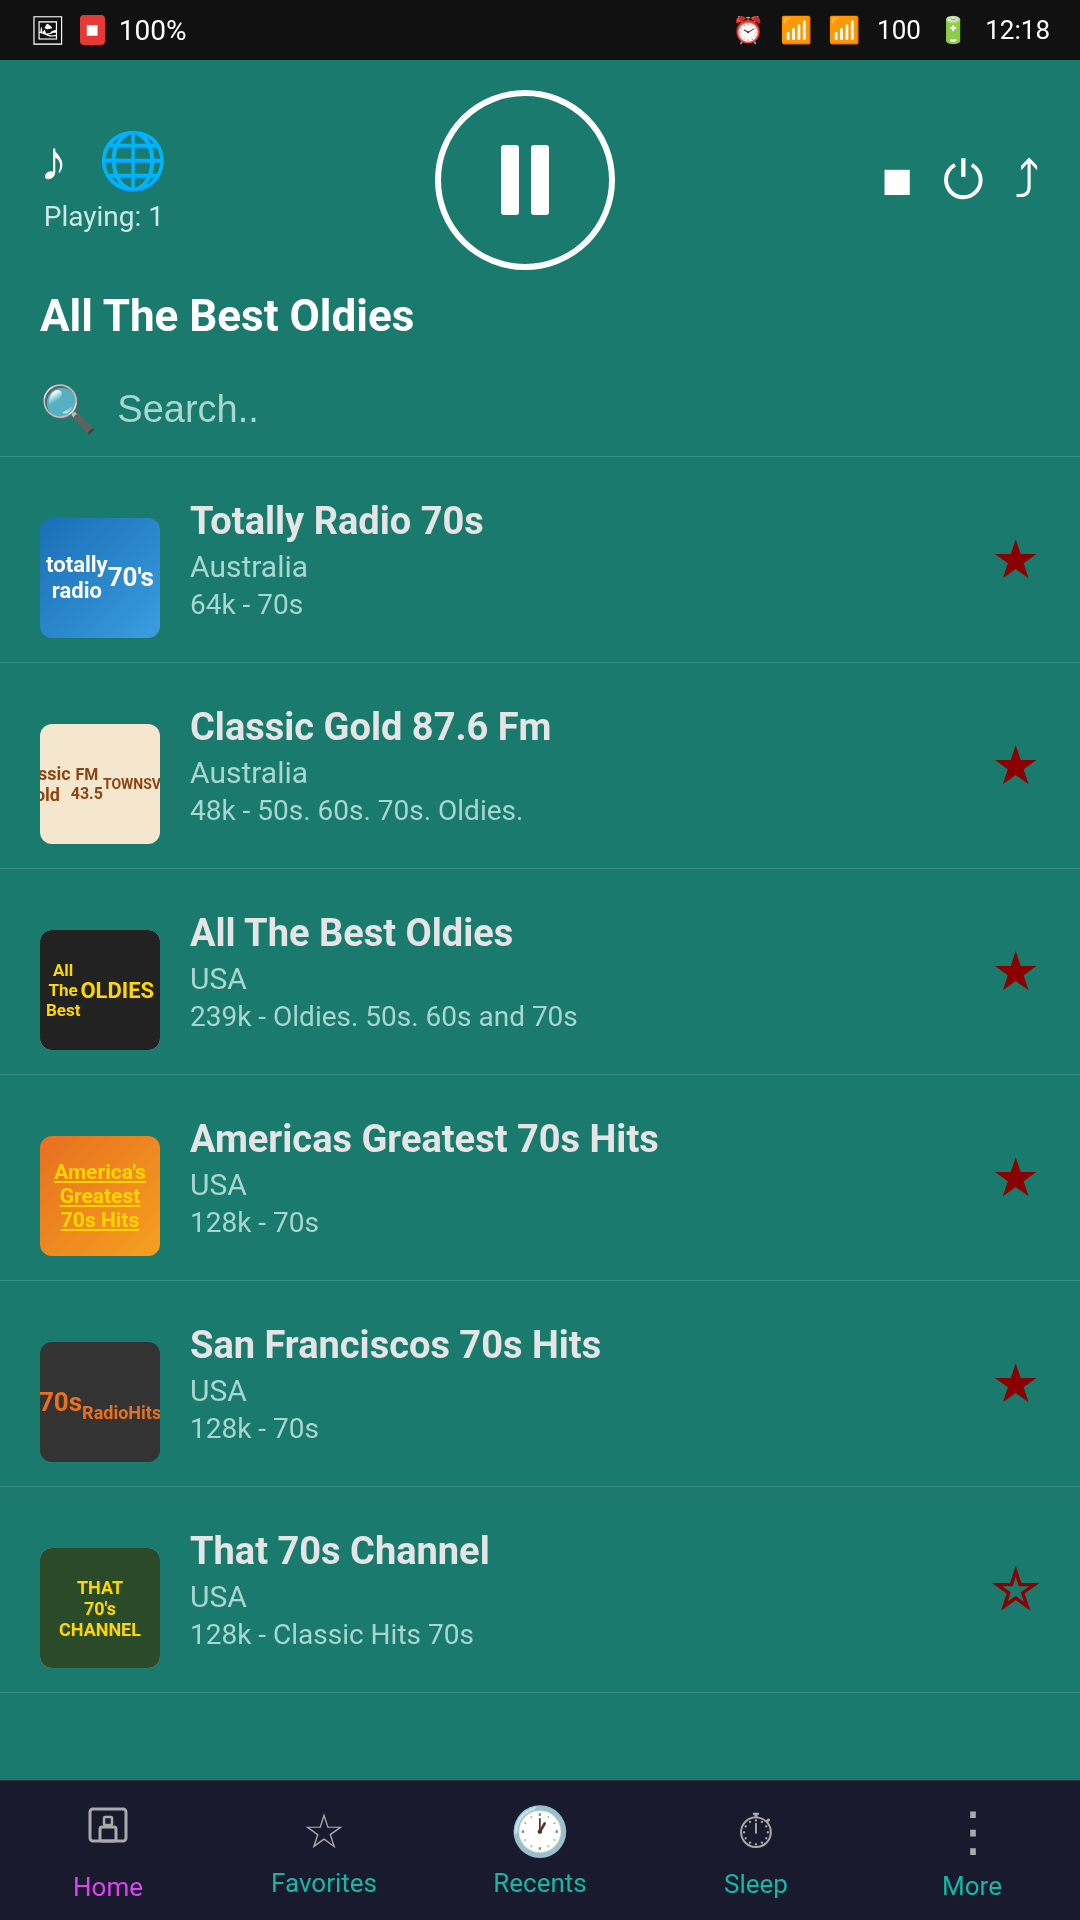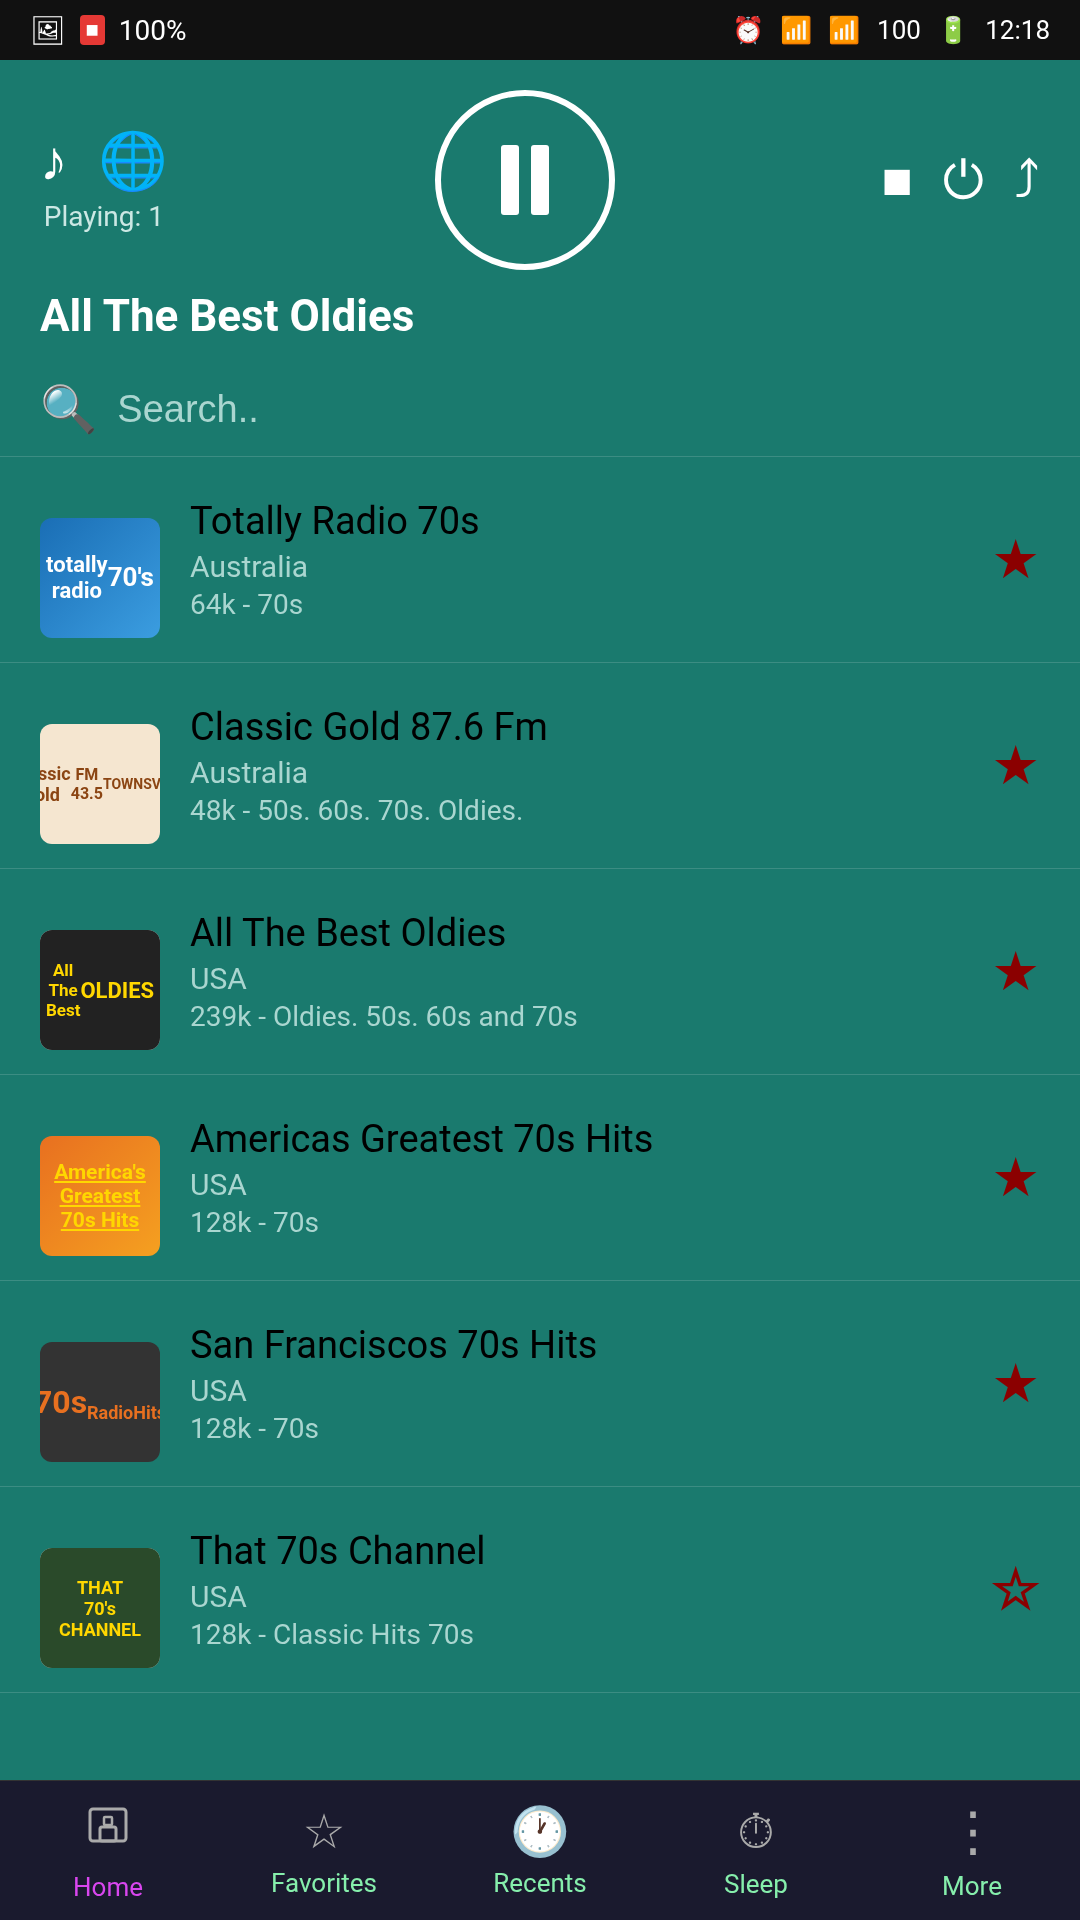--- a/index.html
+++ b/index.html
@@ -156,22 +156,22 @@
       display: flex;
       align-items: center;
       justify-content: center;
       margin-top: 37px;
     }
     .station-info {
       flex: 1;
     }
     .station-name {
       font-size: 38px;
-      font-weight: 400;
-      color: #000000;
+      font-weight: 700;
+      color: #e5e5e5;
       margin-bottom: 6px;
     }
     .station-country {
       font-size: 30px;
       color: #aad6d0;
       margin-bottom: 4px;
     }
     .station-meta {
       font-size: 28px;
       color: #aad6d0;
@@ -286,21 +286,21 @@
       gap: 8px;
       cursor: pointer;
       flex: 1;
     }
     .nav-icon {
       font-size: 52px;
       color: #aaa;
     }
     .nav-label {
       font-size: 26px;
-      color: #86efac;
+      color: #14b8a6;
     }
     .nav-item.active .nav-icon,
     .nav-item.active .nav-label {
       color: #d946ef;
     }
   </style>
 </head>
 <body>
 
 <div class="status-bar">
@@ -397,21 +397,21 @@
     <div class="station-info">
       <div class="station-name">Americas Greatest 70s Hits</div>
       <div class="station-country">USA</div>
       <div class="station-meta">128k - 70s</div>
     </div>
     <span class="star-btn star-filled">★</span>
   </div>
 
   <div class="station-item">
     <div class="station-logo">
-      <div class="logo-sf" style="font-size:18px;"><span style="font-size:32px;">70s</span><br>RadioHits</div>
+      <div class="logo-sf" style="font-size:18px;"><span style="font-size:26px;">70s</span><br>RadioHits</div>
     </div>
     <div class="station-info">
       <div class="station-name">San Franciscos 70s Hits</div>
       <div class="station-country">USA</div>
       <div class="station-meta">128k - 70s</div>
     </div>
     <span class="star-btn star-filled">★</span>
   </div>
 
   <div class="station-item">

